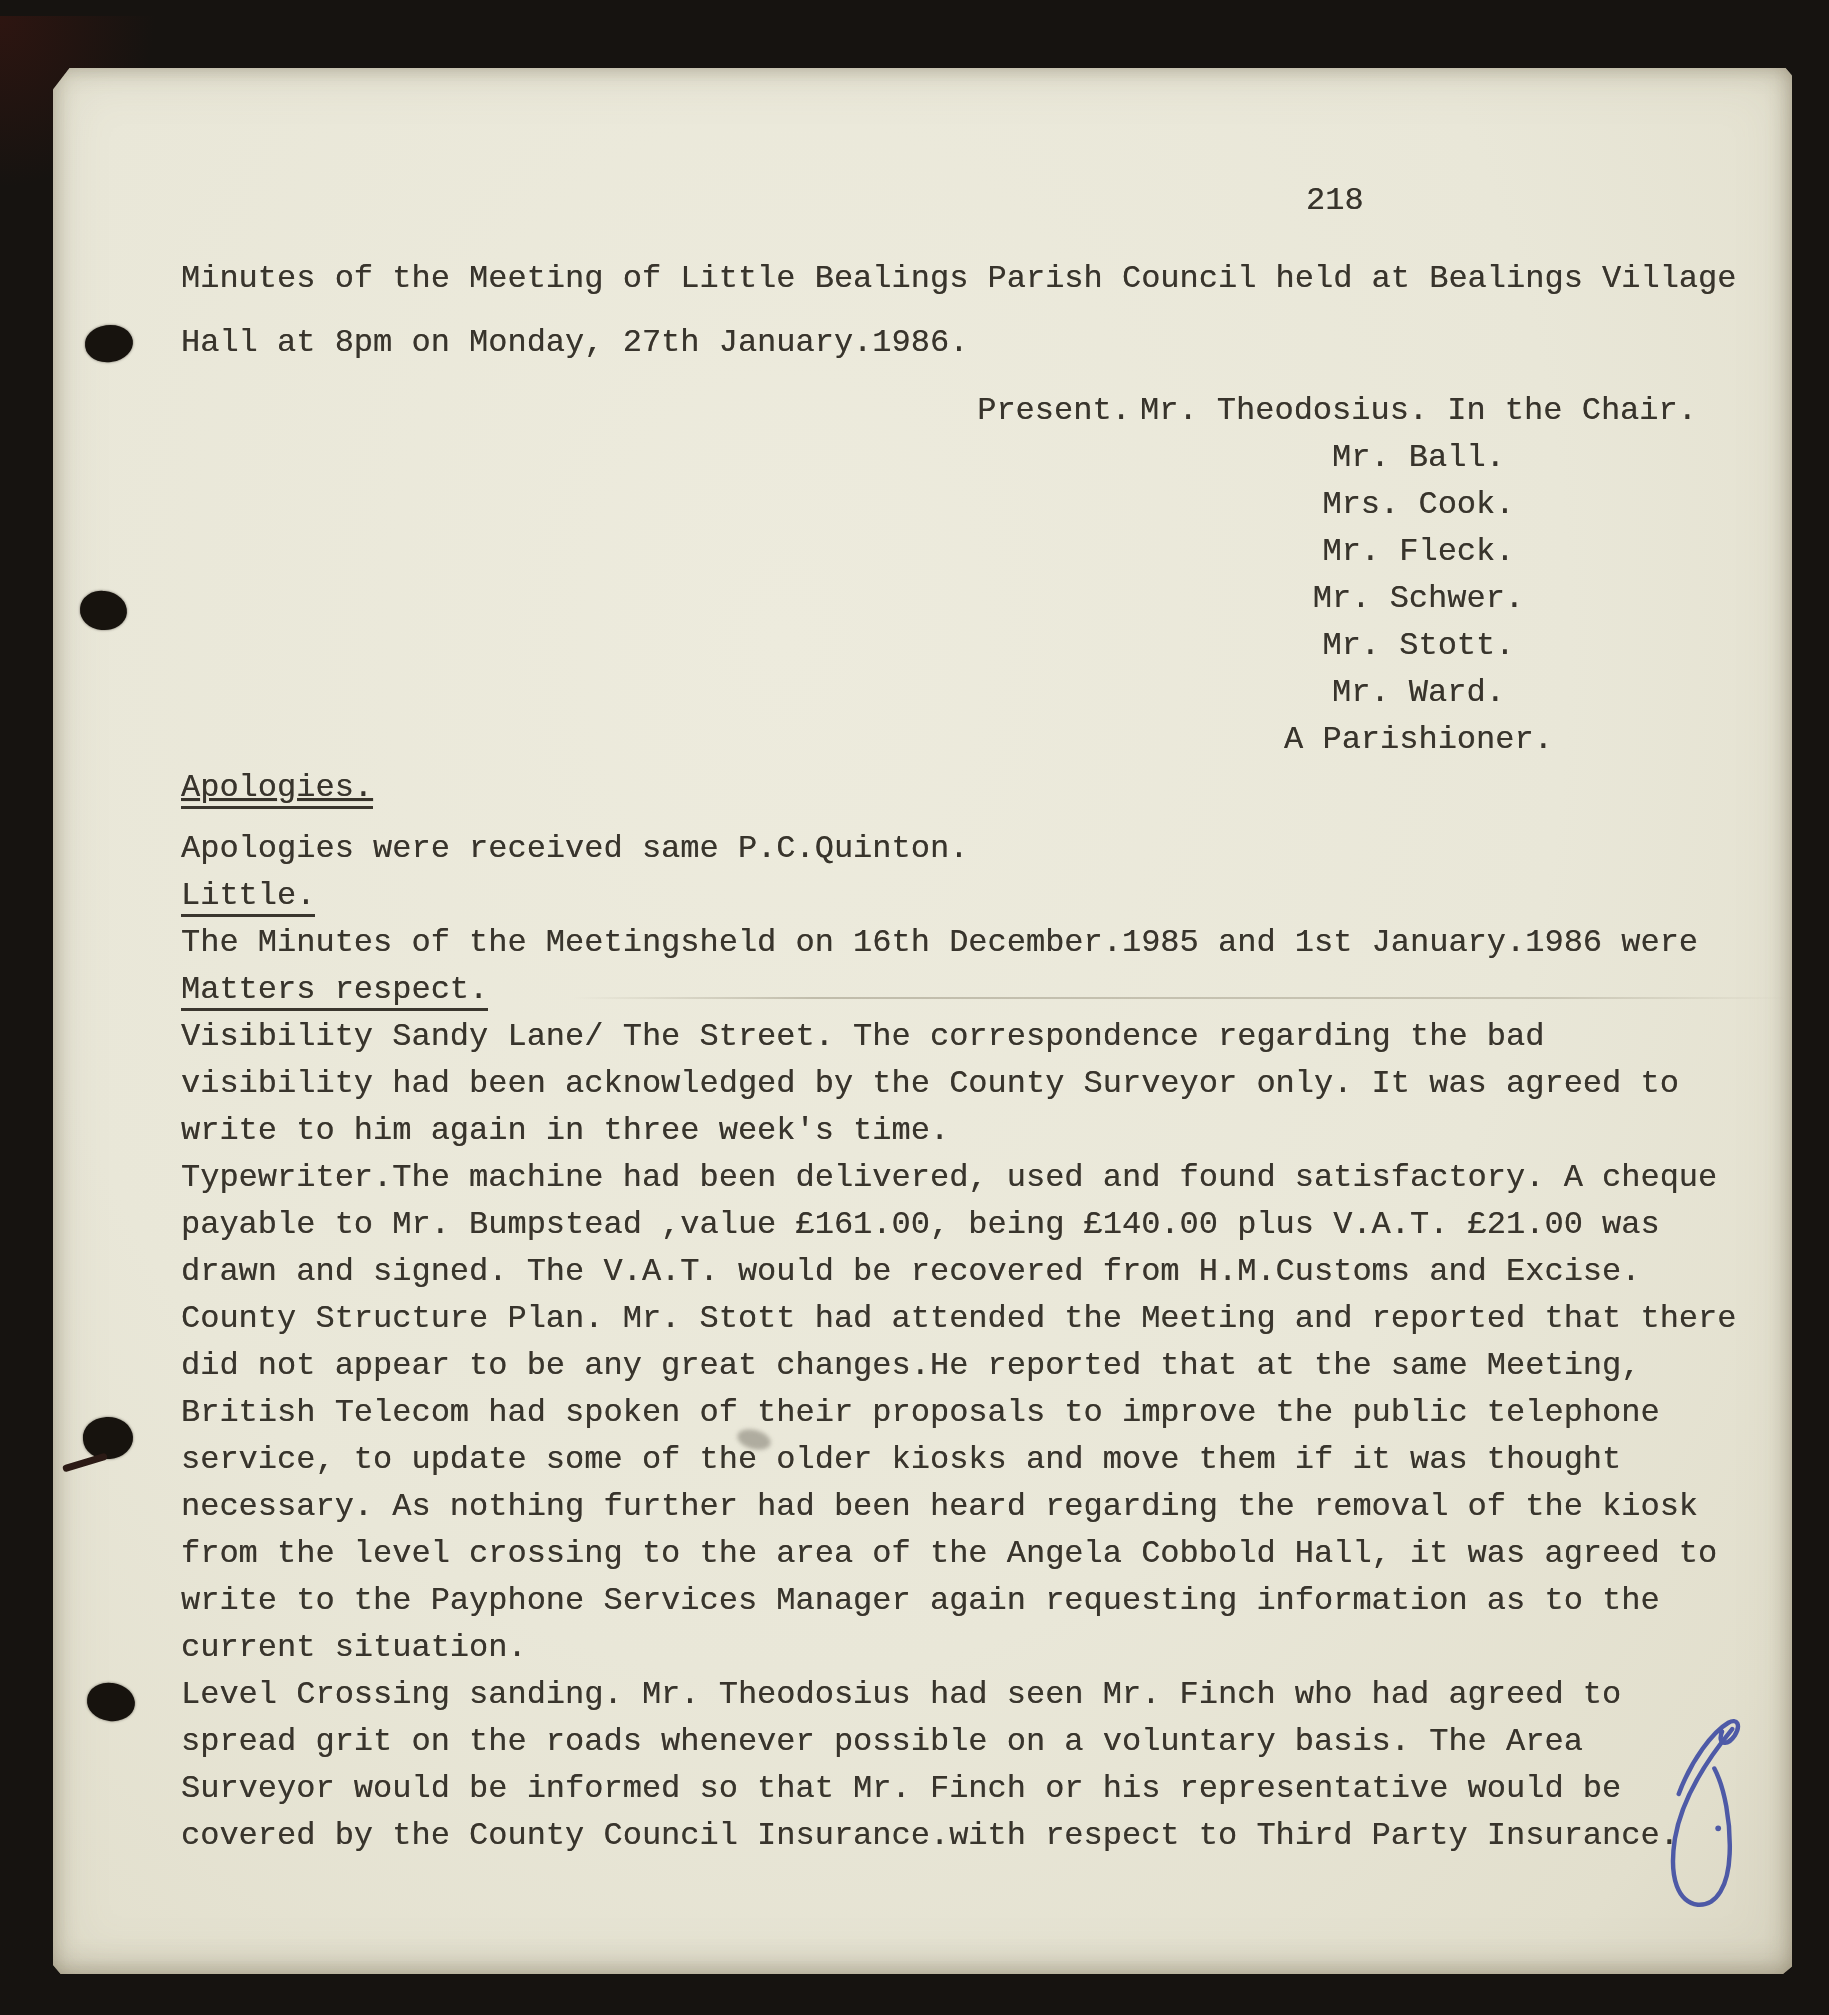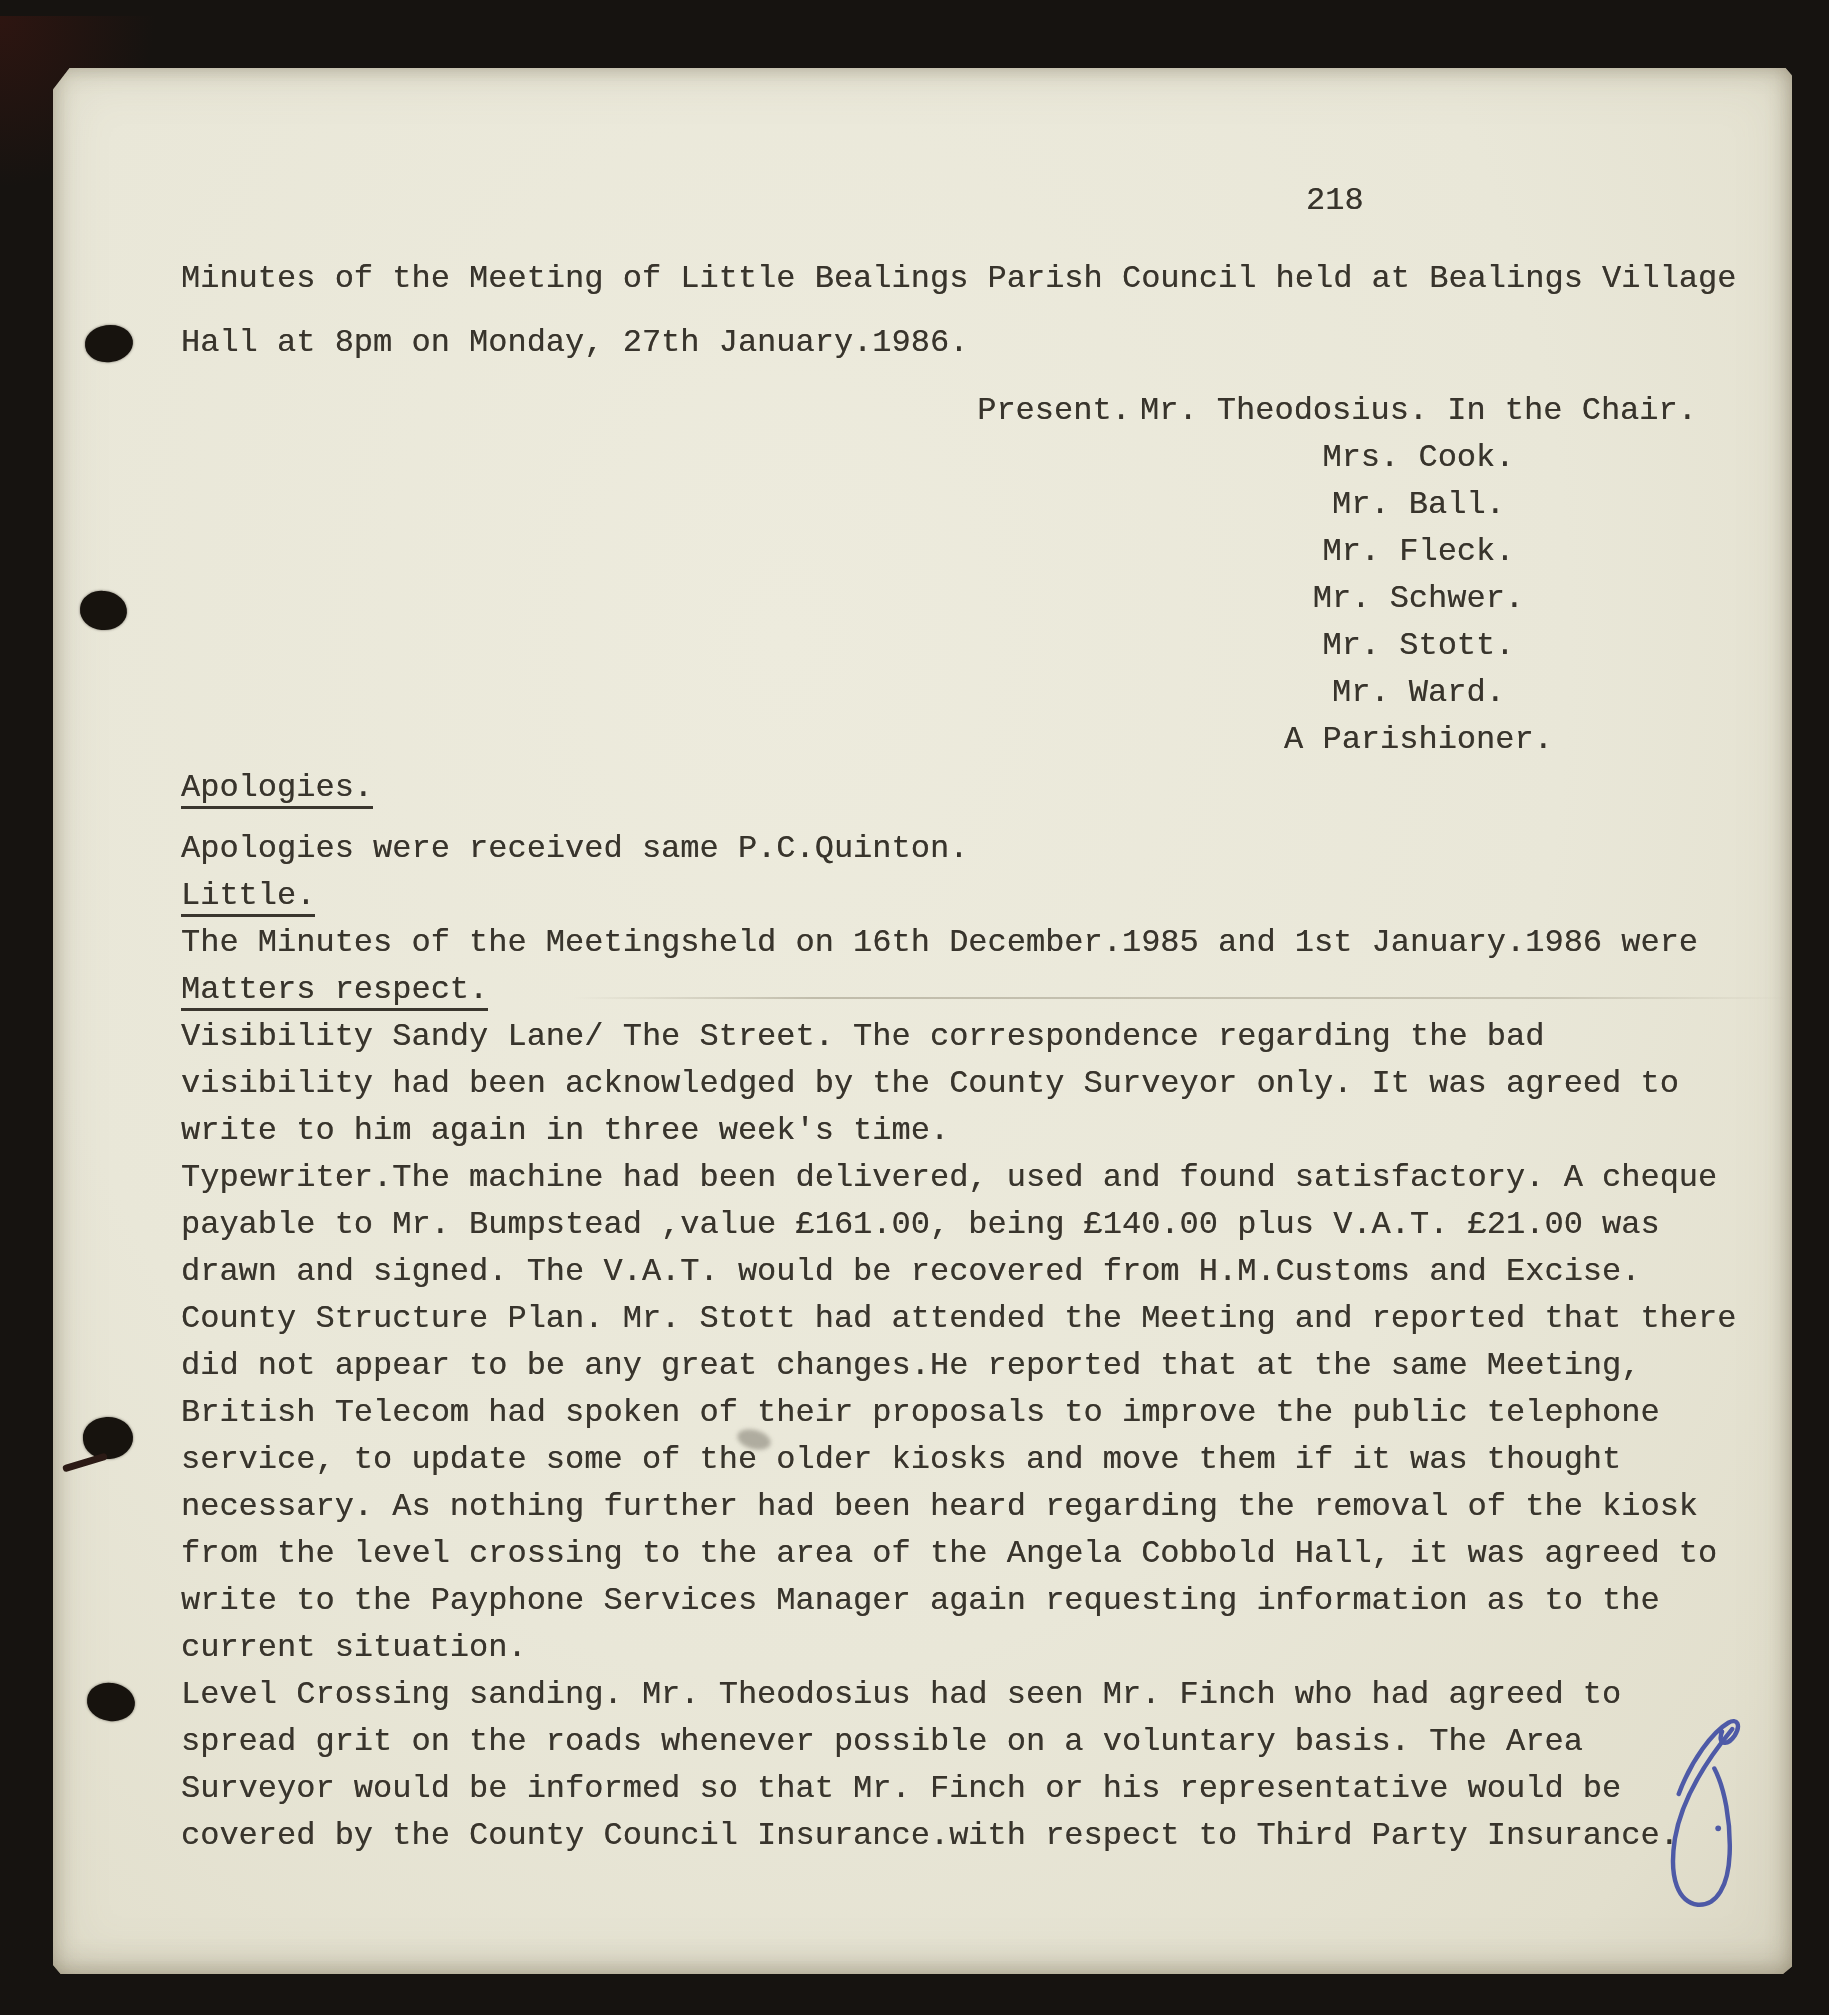--- a/index.html
+++ b/index.html
@@ -68,21 +68,21 @@
     display: inline-block;
     width: 172px;
     white-space: pre;
   }
   .p-row.indent { padding-left: 172px; }
   .sections-block {
     position: absolute;
     left: 128px;
     top: 696px;
   }
-  .section:first-child .heading-row { margin-bottom: 14px; }
+  .section:first-child .heading-row { margin-bottom: 14px; text-decoration: underline; }
   .hd {
     border-bottom: 3.8px solid #3a362e;
   }
   
   .hole {
     position: absolute;
     background: #17130e;
     border-radius: 48% 52% 50% 50%;
     box-shadow: 0 0 2.5px rgba(20,15,10,0.6);
   }
@@ -144,22 +144,22 @@
 
     <div class="page-number line ink">218</div>
 
     <div class="title-block">
       <div class="line ink">Minutes of the Meeting of Little Bealings Parish Council held at Bealings Village</div>
       <div class="line ink">Hall at 8pm on Monday, 27th January.1986.</div>
     </div>
 
     <div class="present-block ink" id="present">
         <div class="p-row line"><span class="p-label">Present.</span><span>Mr. Theodosius. In the Chair.</span></div>
+        <div class="p-row line indent"><span>Mr. Ball.</span></div>
         <div class="p-row line indent"><span>Mrs. Cook.</span></div>
-        <div class="p-row line indent"><span>Mr. Ball.</span></div>
         <div class="p-row line indent"><span>Mr. Fleck.</span></div>
         <div class="p-row line indent"><span>Mr. Schwer.</span></div>
         <div class="p-row line indent"><span>Mr. Stott.</span></div>
         <div class="p-row line indent"><span>Mr. Ward.</span></div>
         <div class="p-row line indent"><span>A Parishioner.</span></div>
       </div>
 
     <div class="sections-block ink" id="sections">
         <div class="section">
           <div class="line heading-row"><span class="hd">Apologies.</span></div>

